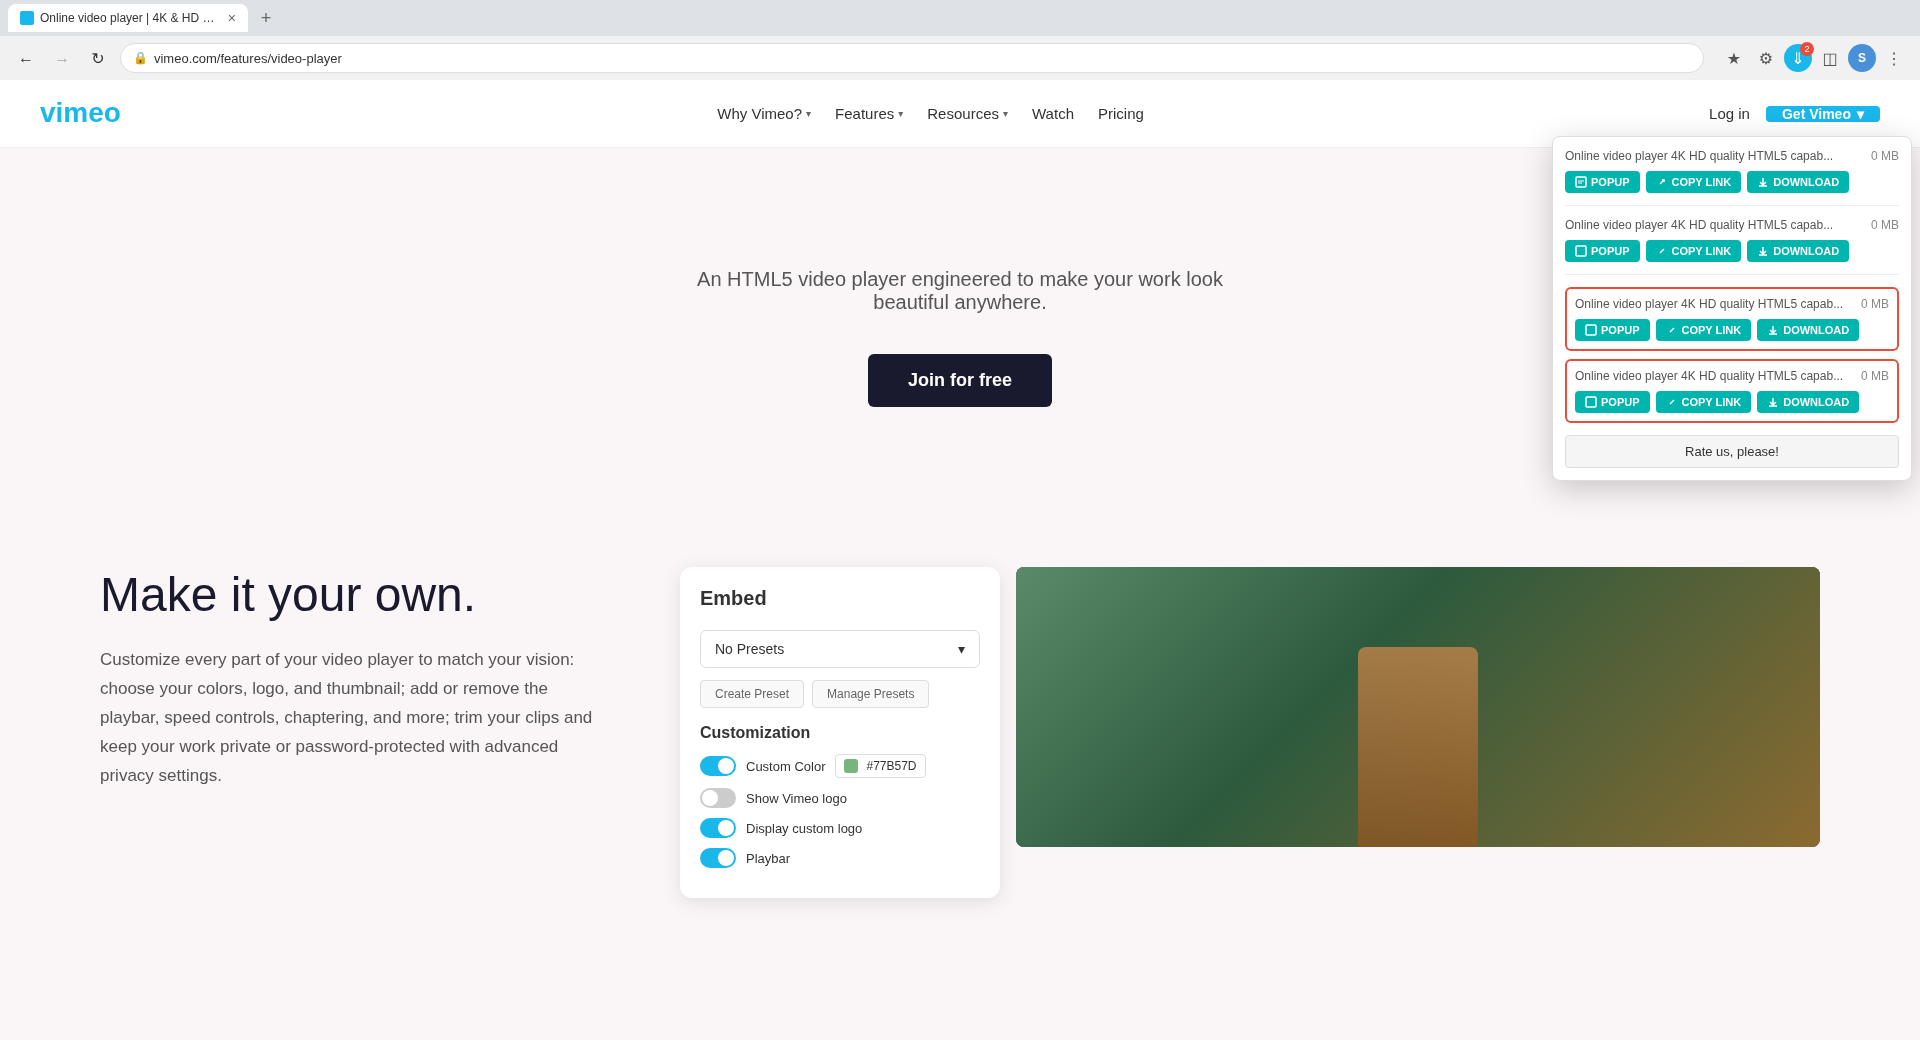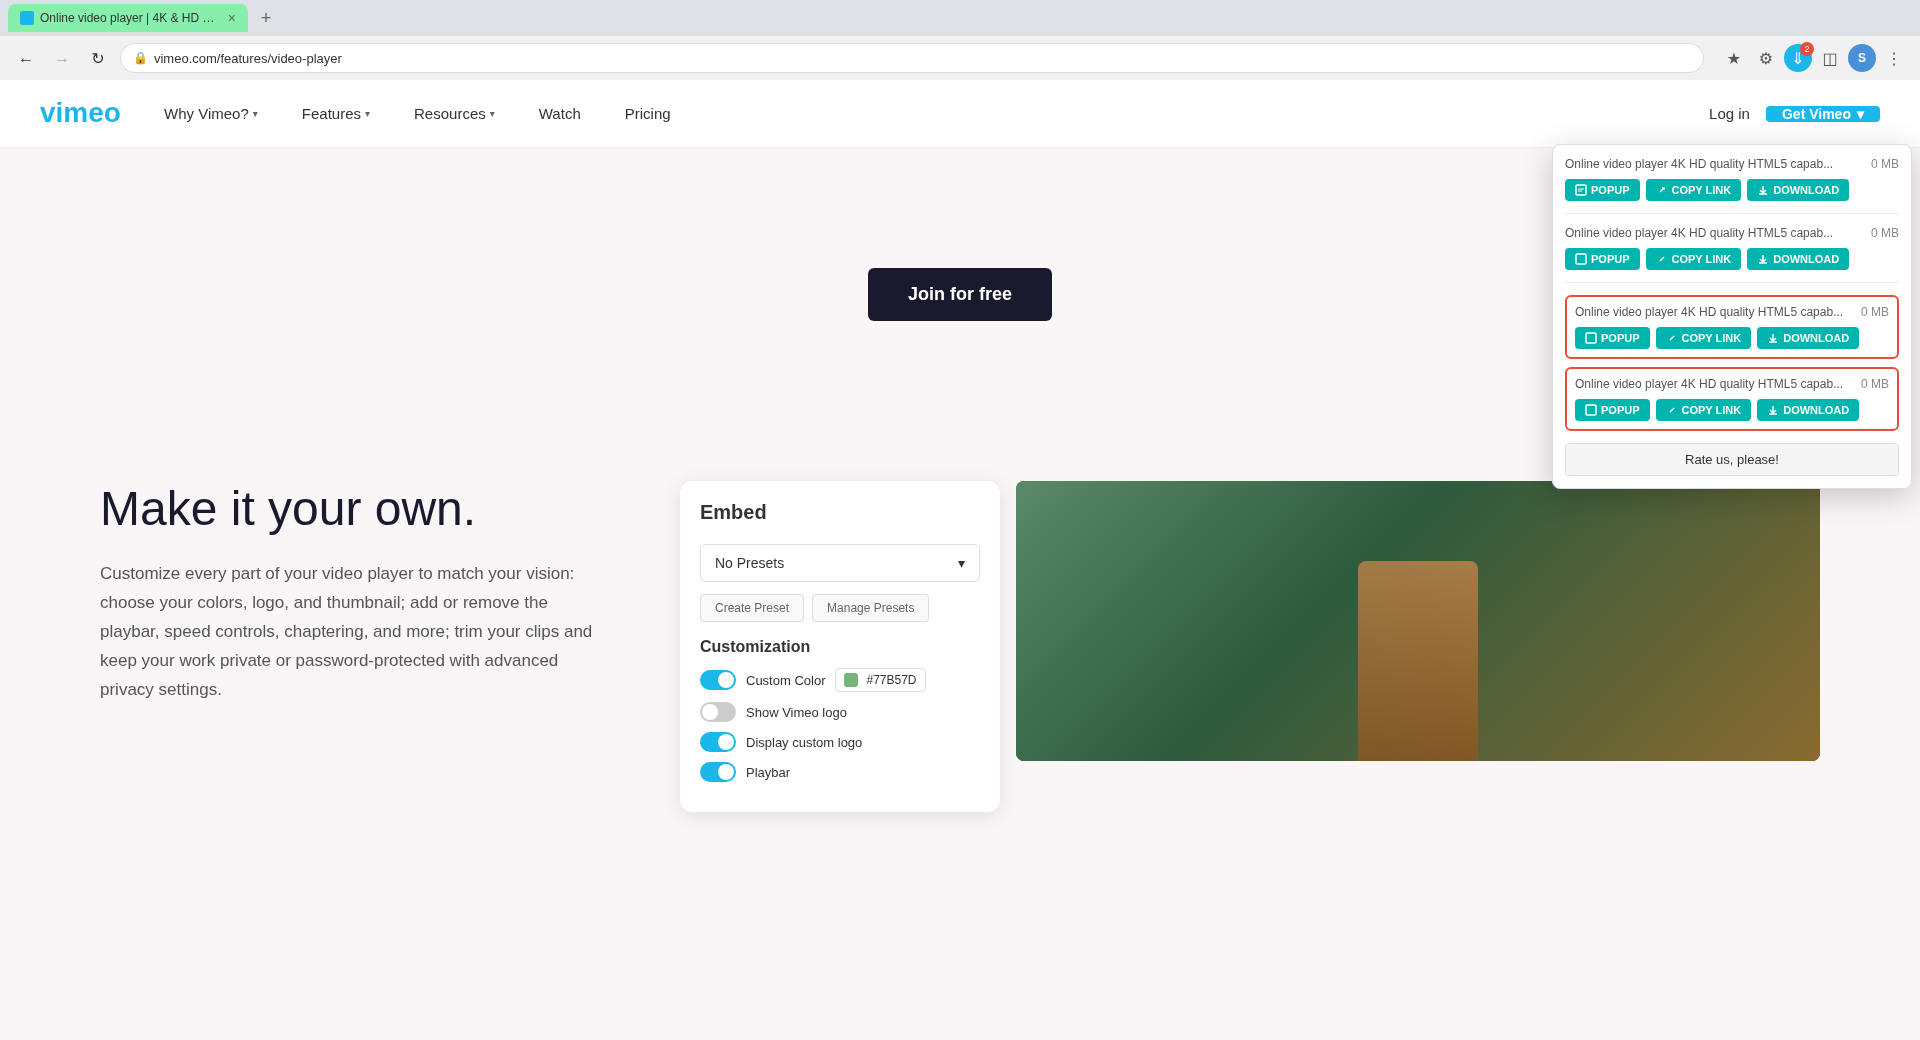--- a/index.html
+++ b/index.html
@@ -15,21 +15,21 @@
       align-items: center;
       height: 36px;
       background: #dee1e6;
       padding: 0 8px;
       gap: 4px;
     }
     .browser-tab {
       display: flex;
       align-items: center;
       height: 28px;
-      background: #86efac;
+      background: #ffffff;
       border-radius: 8px 8px 0 0;
       padding: 0 12px;
       font-size: 12px;
       color: #333;
       gap: 6px;
       max-width: 240px;
     }
     .tab-favicon {
       width: 14px;
       height: 14px;
@@ -159,22 +159,23 @@
     }
     .vimeo-logo {
       display: flex;
       align-items: center;
       margin-right: 32px;
     }
     .vimeo-logo svg { width: 80px; height: 28px; }
     .nav-links {
       display: flex;
       align-items: center;
-      gap: 20px;
+      gap: 0;
       flex: 1;
+      justify-content: center;
     }
     .nav-item {
       display: flex;
       align-items: center;
       gap: 4px;
       padding: 8px 12px;
       font-size: 15px;
       color: #333;
       cursor: pointer;
       border-radius: 4px;
@@ -366,21 +367,21 @@
       height: 100%;
       background: linear-gradient(135deg, #2d4a3e 0%, #1a3a2e 50%, #3d2a1a 100%);
       display: flex;
       align-items: center;
       justify-content: center;
     }
 
     
     .downloader-popup {
       position: absolute;
-      top: 64px;
+      top: 56px;
       right: 8px;
       width: 360px;
       background: #fff;
       border: 1px solid #ddd;
       border-radius: 8px;
       box-shadow: 0 8px 32px rgba(0,0,0,0.2);
       z-index: 9999;
       padding: 12px;
     }
     .download-item {
@@ -505,20 +506,21 @@
     <div class="nav-right">
       <span class="nav-login">Log in</span>
       <div class="nav-cta">
         <span>Get Vimeo</span>
         <span>▾</span>
       </div>
     </div>
   </nav>
 
   <section class="hero">
+    <p class="hero-subtitle">An HTML5 video player engineered to make your work look beautiful anywhere.</p>
     <button class="hero-cta">Join for free</button>
   </section>
 
   <section class="make-own-section">
     <div class="make-own-text">
       <h2 class="section-title">Make it your own.</h2>
       <p class="section-body">Customize every part of your video player to match your vision: choose your colors, logo, and thumbnail; add or remove the playbar, speed controls, chaptering, and more; trim your clips and keep your work private or password-protected with advanced privacy settings.</p>
     </div>
     <div class="make-own-visual">
 

